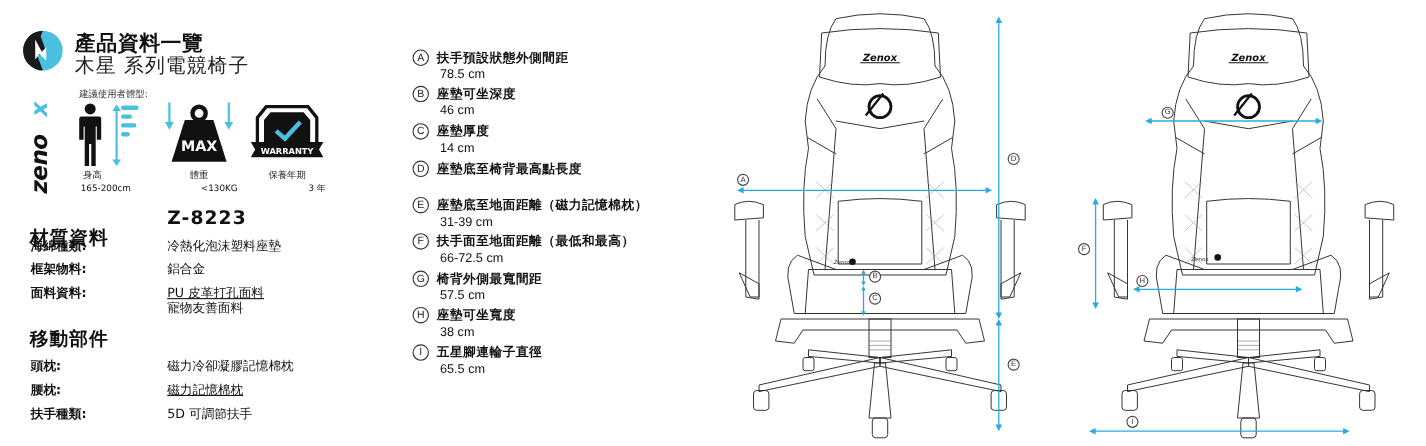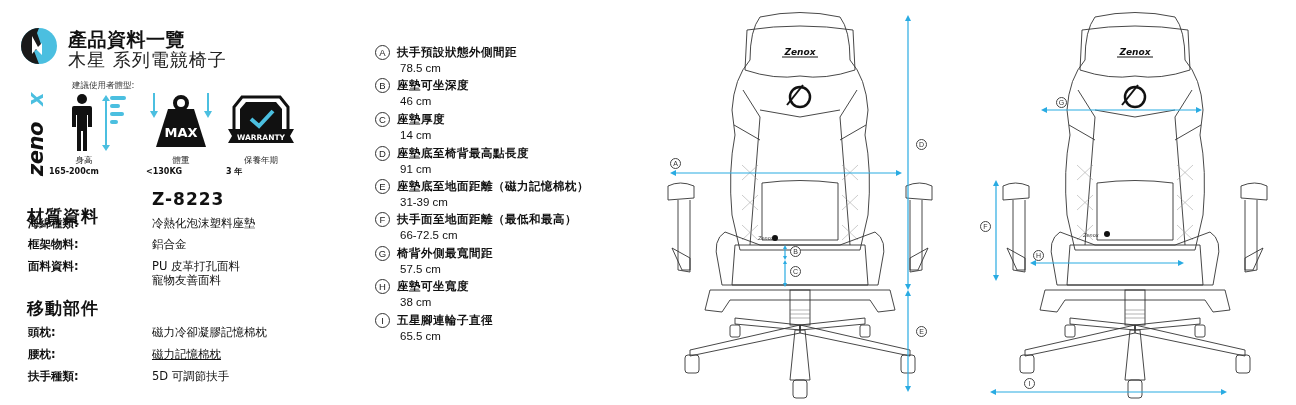--- a/index.html
+++ b/index.html
@@ -12,21 +12,21 @@
   .brand-logo { left: 20px; top: 27px; width: 38px; height: 38px; }
   .title-main { left: 68px; top: 28px; font-size: 19px; font-weight: bold; letter-spacing: 0.5px; line-height: 22px; }
   .title-sub { left: 68px; top: 49px; font-size: 18px; font-weight: normal; letter-spacing: 1px; line-height: 22px; color: #222; }
 
   .vertical-logo { left: 22px; top: 80px; width: 26px; height: 98px; }
 
   .user-body-label { left: 72px; top: 80px; font-size: 8.5px; color: #333; }
 
   .spec-icon { top: 93px; }
   .icon-caption { font-size: 8.5px; color: #222; text-align: center; width: 70px; line-height: 11px; }
-  .icon-value { font-size: 8px; font-weight: bold; color: #111; text-align: left; width: 70px; line-height: 11px; }
+  .icon-value { font-size: 8px; font-weight: normal; color: #111; text-align: right; width: 70px; line-height: 11px; }
 
   
   .section-title { font-size: 17px; font-weight: bold; letter-spacing: 1px; }
   .model-code { font-size: 17px; font-weight: bold; letter-spacing: 1px; }
   .spec-label { font-size: 11.5px; font-weight: bold; color: #111; }
   .spec-value { font-size: 11.5px; color: #111; line-height: 14px; }
 
   
   .dim-item { left: 372px; width: 270px; }
   .dim-row { display: flex; align-items: center; height: 17px; }
@@ -114,21 +114,21 @@
 <div class="abs section-title" style="left:27px; top:189px;margin-top:16px;">材質資料</div>
 <div class="abs model-code" style="left:152px; top:189px;">Z-8223</div>
 
 <div class="abs spec-label" style="left:28px; top:216px;">海綿種類:</div>
 <div class="abs spec-value" style="left:152px; top:216px;">冷熱化泡沫塑料座墊</div>
 
 <div class="abs spec-label" style="left:28px; top:237px;">框架物料:</div>
 <div class="abs spec-value" style="left:152px; top:237px;">鋁合金</div>
 
 <div class="abs spec-label" style="left:28px; top:259px;">面料資料:</div>
-<div class="abs spec-value" style="left:152px; top:259px;">PU 皮革打孔面料</div>
+<div class="abs spec-value" style="left:152px; top:259px;text-decoration:underline;">PU 皮革打孔面料</div>
 <div class="abs spec-value" style="left:152px; top:273px;">寵物友善面料</div>
 
 <div class="abs section-title" style="left:27px; top:297px;text-align:right;">移動部件</div>
 
 <div class="abs spec-label" style="left:28px; top:325px;">頭枕:</div>
 <div class="abs spec-value" style="left:152px; top:325px;">磁力冷卻凝膠記憶棉枕</div>
 
 <div class="abs spec-label" style="left:28px; top:347px;">腰枕:</div>
 <div class="abs spec-value" style="left:152px; top:347px;text-decoration:underline;">磁力記憶棉枕</div>
 
@@ -154,21 +154,20 @@
       <span class="dim-badge">C</span>
       <span class="dim-label">座墊厚度</span>
     </div>
   <div class="dim-value">14 cm</div>
 </div>
 <div class="abs dim-item" style="top:145px;">
   <div class="dim-row">
       <span class="dim-badge">D</span>
       <span class="dim-label">座墊底至椅背最高點長度</span>
     </div>
-  <div class="dim-value">91 cm</div>
 </div>
 <div class="abs dim-item" style="top:178px;">
   <div class="dim-row">
       <span class="dim-badge">E</span>
       <span class="dim-label">座墊底至地面距離（磁力記憶棉枕）</span>
     </div>
   <div class="dim-value">31-39 cm</div>
 </div>
 <div class="abs dim-item" style="top:211px;">
   <div class="dim-row">

